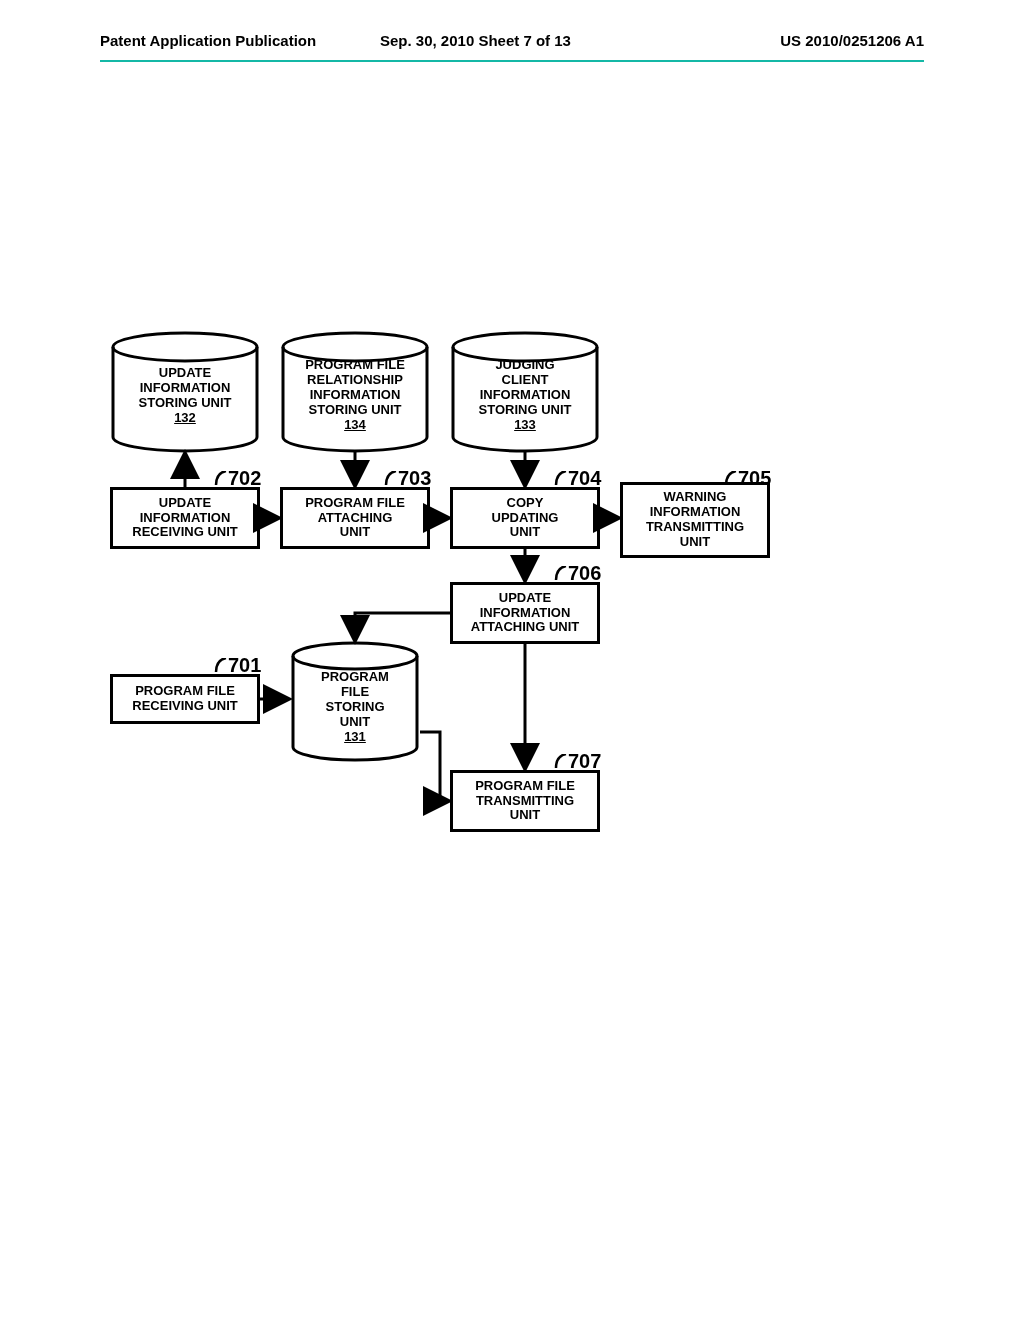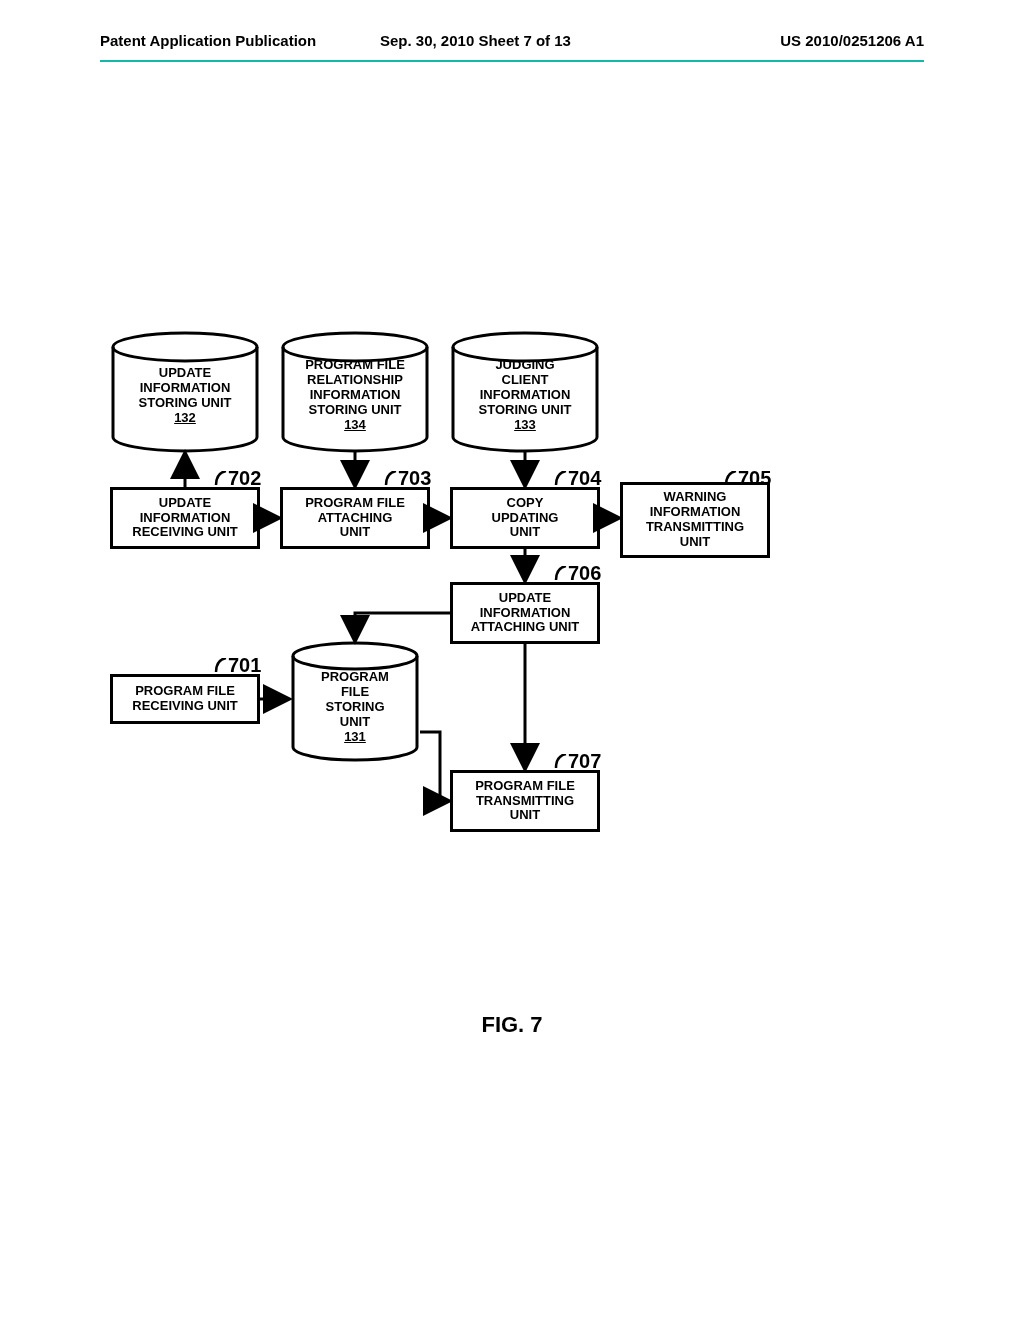--- a/index.html
+++ b/index.html
@@ -264,15 +264,14 @@
 
       <line x1="425" y1="312" x2="425" y2="435" stroke="#000" stroke-width="3" marker-end="url(#ah)"></line>
 
       <path d="M350,281 L255,281 L255,307" fill="none" stroke="#000" stroke-width="3" marker-end="url(#ah)"></path>
 
       <line x1="160" y1="367" x2="187" y2="367" stroke="#000" stroke-width="3" marker-end="url(#ah)"></line>
 
       <path d="M320,400 L340,400 L340,469 L347,469" fill="none" stroke="#000" stroke-width="3" marker-end="url(#ah)"></path>
     </svg>
 
-    <div class="fig-caption">FIG. 7</div>
   </div>
 </div>
 
 </body></html>

